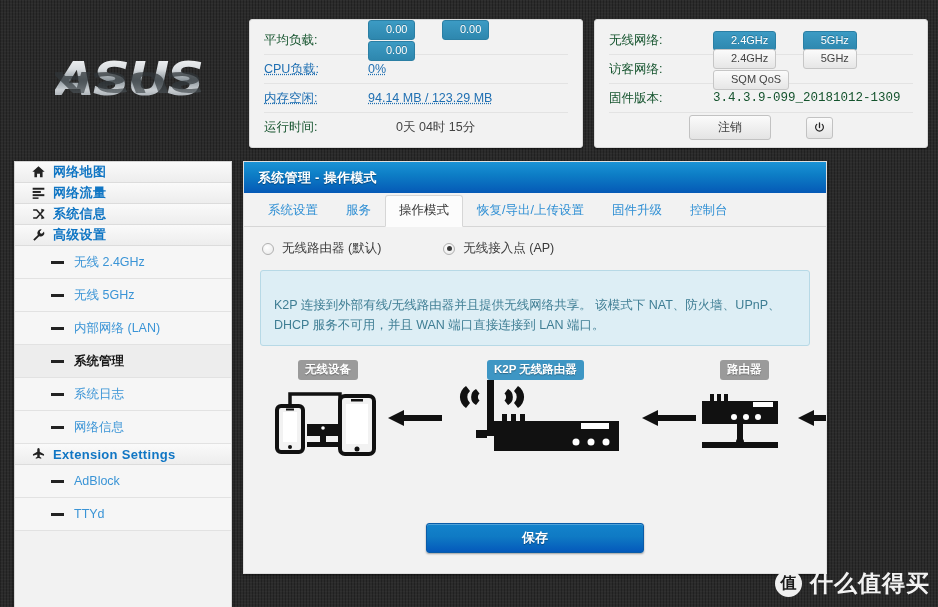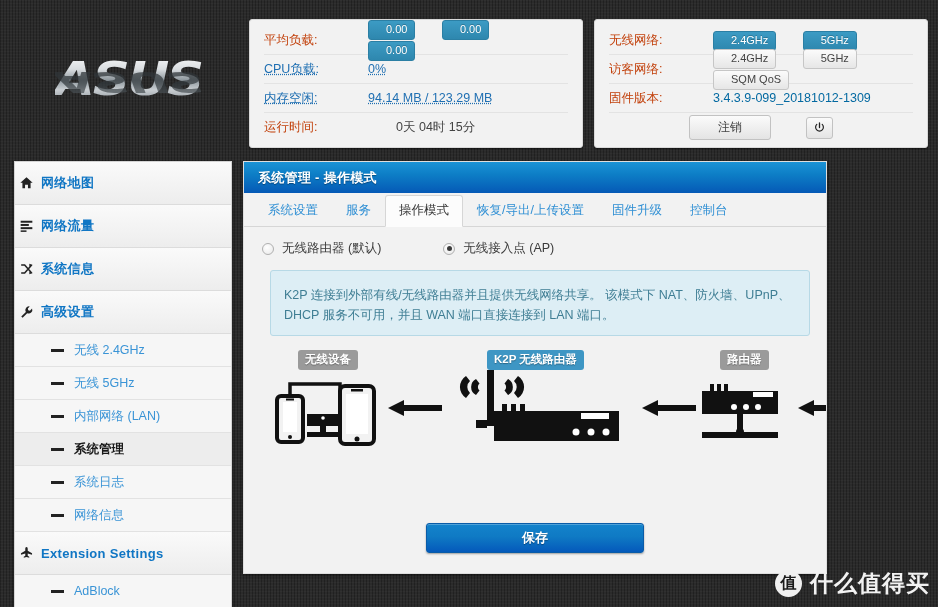--- a/index.html
+++ b/index.html
@@ -58,31 +58,31 @@
   #panel-right { left: 594px; top: 19px; width: 334px; height: 129px; }
 
   .srow {
     display: flex; align-items: center;
     height: 29px;
     border-bottom: 1px solid #e3e3e3;
   }
   .srow:last-child { border-bottom: none; gap: 28px; }
   .srow .lbl {
     width: 104px; flex: 0 0 104px;
-    font-size: 12.5px; color: #c2410c;
+    font-size: 12.5px; color: #14532d;
   }
   .srow .lbl.link {
     color: #1f6fb2; text-decoration: underline; text-decoration-style: dotted;
     cursor: pointer;
   }
   .srow .val { font-size: 12.5px; color: #444; }
   .srow .val.link {
     color: #1f6fb2; text-decoration: underline; text-decoration-style: dotted; cursor: pointer;
   }
-  .srow .val.fw { color: #0369a1; }
+  .srow .val.fw { color: #14532d; font-family: Liberation Mono, monospace; }
 
   .pill {
     display: inline-block;
     font-size: 11px;
     padding: 2px 7px 3px 17px;
     border-radius: 3px;
     margin-right: 22px;
     line-height: 13px;
     cursor: pointer;
   }
@@ -113,24 +113,24 @@
   #sidebar {
     position: absolute; left: 14px; top: 161px;
     width: 218px; height: 446px;
     background: #f2f2f2;
     border: 1px solid #d4d4d4;
     border-bottom: none;
     box-shadow: 0 1px 3px rgba(0,0,0,.55);
     overflow: hidden;
   }
   .nav-item {
-    height: 43px; display: flex; align-items: center;
+    height: 21px; display: flex; align-items: center;
     border-bottom: 1px solid #dcdcdc;
     background: linear-gradient(180deg,#fafafa 0%, #ededed 100%);
-    cursor: pointer; padding-left: 4px;
+    cursor: pointer; padding-left: 16px;
   }
   .nav-item .nav-ico {
     width: 22px; flex: 0 0 22px;
     display: flex; align-items: center; justify-content: flex-start;
     color: #222;
   }
   .nav-item .nav-text {
     font-size: 13px; font-weight: bold; color: #1076c4;
     letter-spacing: .3px;
   }
@@ -200,25 +200,25 @@
     background: radial-gradient(circle at 40% 35%, #ffffff 0%, #e7e7e7 100%);
     margin-right: 8px;
     display: inline-flex; align-items: center; justify-content: center;
   }
   .radio-dot.sel::after {
     content: ""; width: 5px; height: 5px; border-radius: 50%; background: #3b3b3b;
   }
   .radio-label { font-size: 12.5px; color: #3b3b3b; }
 
   #info-box {
-    margin: 2px 16px 0 26px;
+    margin: 2px 16px 0 16px;
     background: #ddeef5;
     border: 1px solid #b7d9e6;
     border-radius: 3px;
-    padding: 14px 13px 10px 13px;
+    padding: 24px 13px 10px 13px;
     font-size: 12.5px; line-height: 20px; color: #3f7e94;
   }
 
   
   #diagram {
     position: relative;
     margin: 14px 12px 0 12px;
     height: 112px;
   }
   .node-label {

